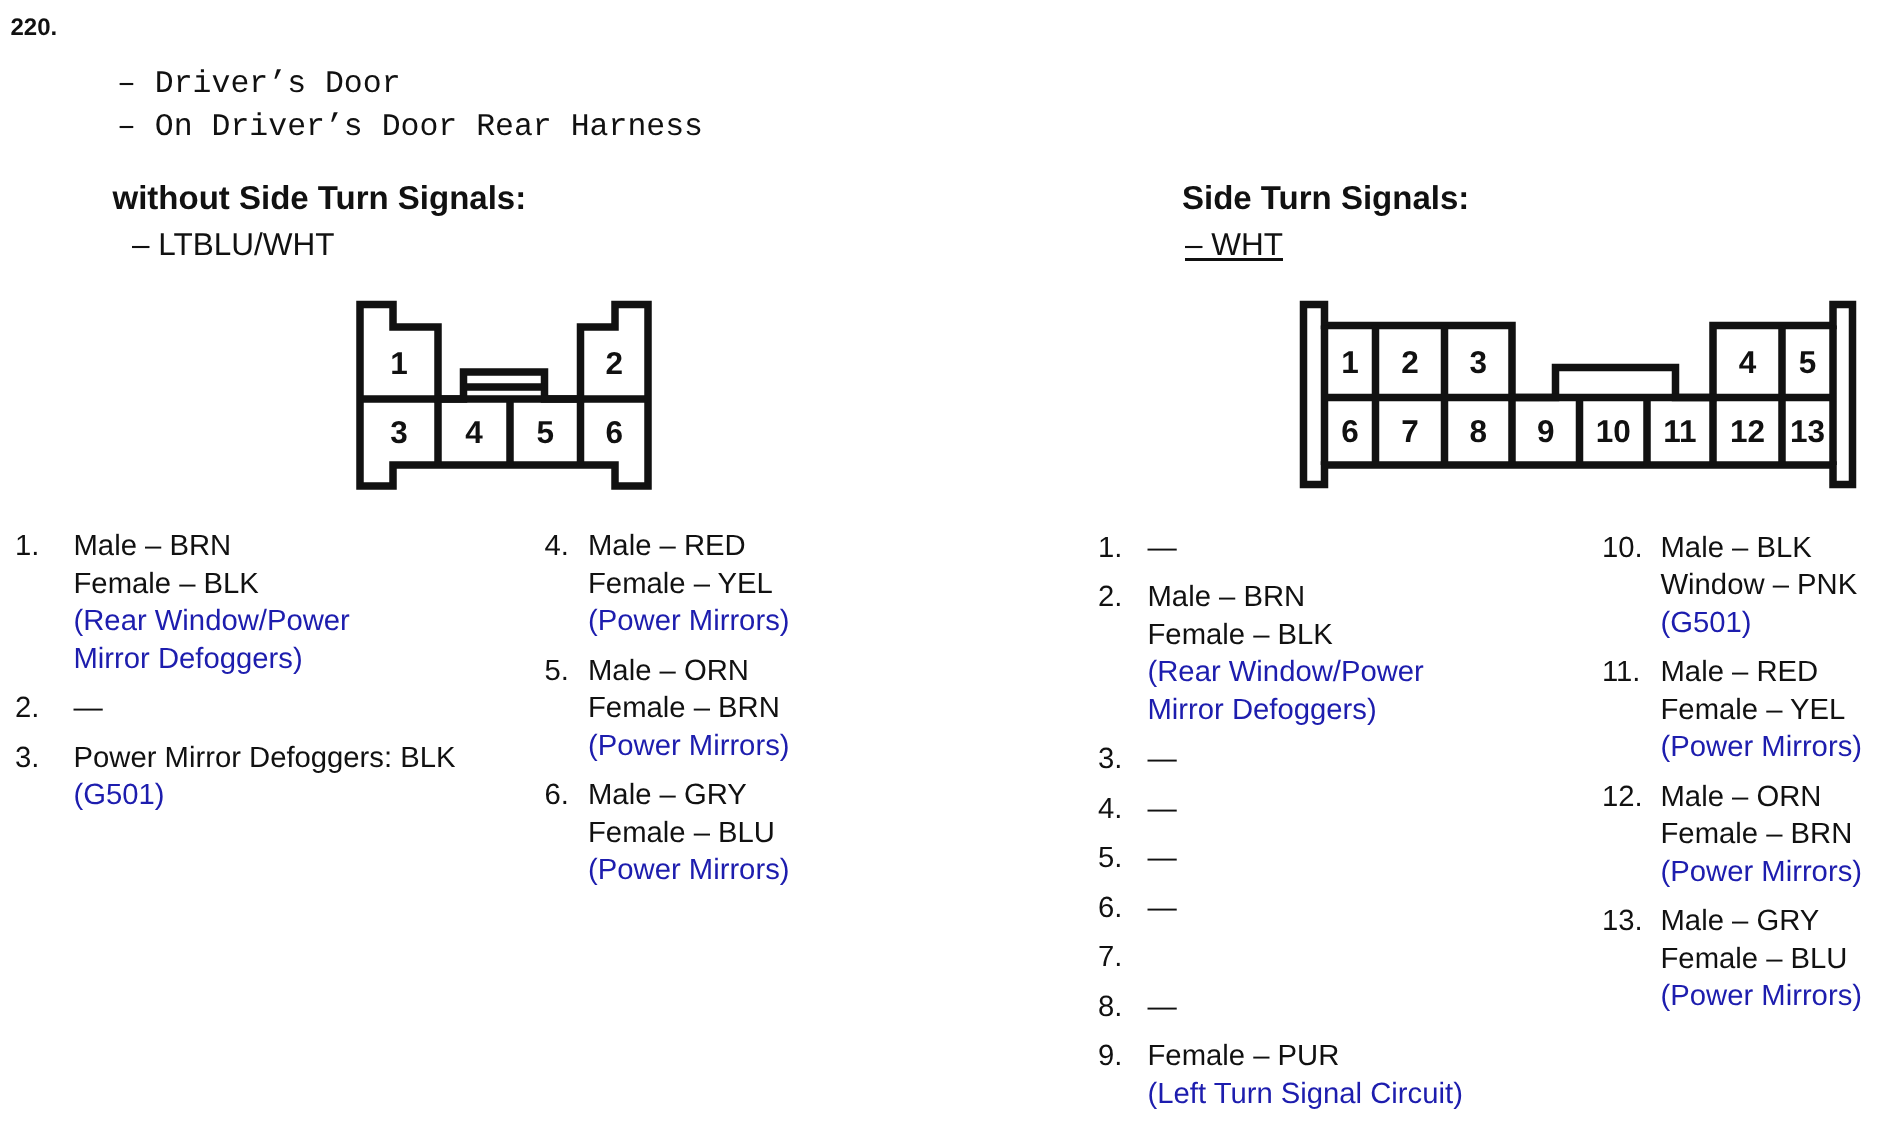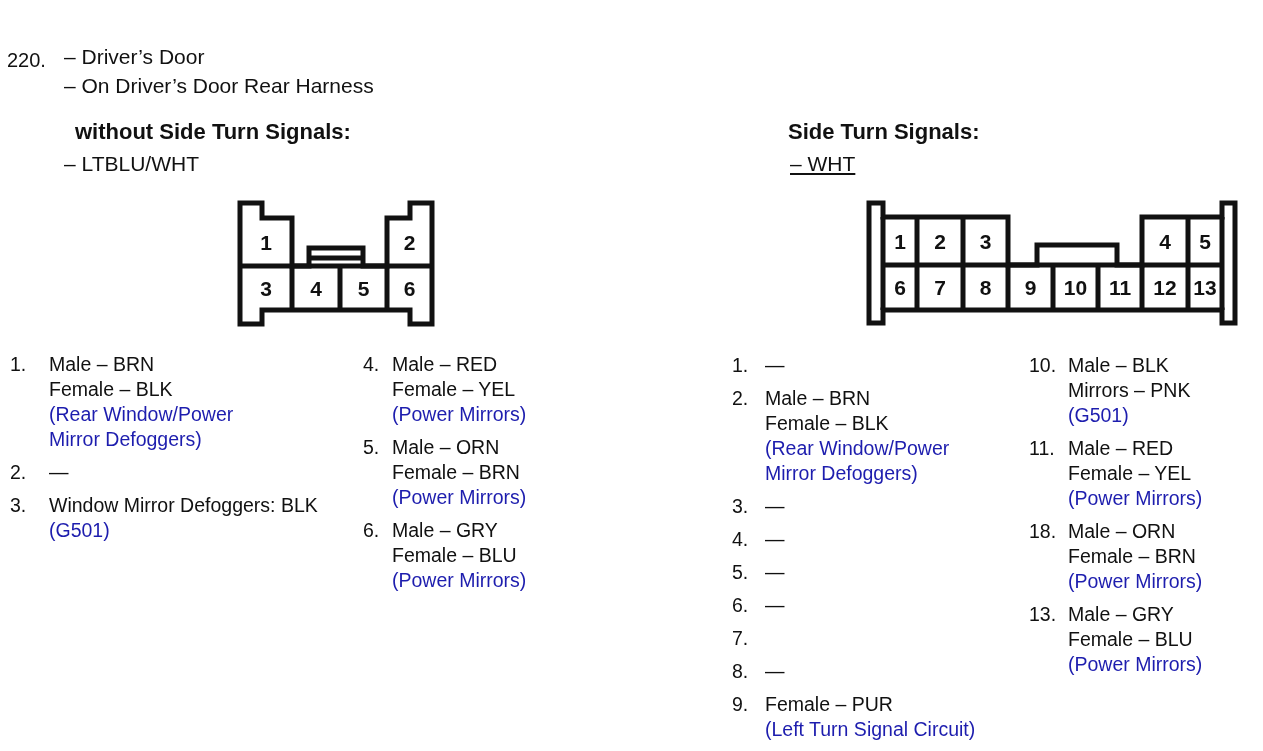--- a/index.html
+++ b/index.html
@@ -7,52 +7,52 @@
   html,body { margin:0; padding:0; }
   body {
     width:1263px; height:751px; position:relative;
     background:#ffffff; color:var(--ink);
     font-family:"Liberation Sans", sans-serif;
     overflow:hidden;
   }
   .abs { position:absolute; }
 
   
-  #title-row { left:7px; top:10px; font-size:20px; font-weight:normal; display:flex;margin-top:39px; }
+  #title-row { left:7px; top:10px; font-size:16px; font-weight:bold; display:flex; }
   #title-num { width:65px; }
-  .sub-item { left:64px; font-size:21px; }
+  .sub-item { left:78px; font-size:21px;font-family:Liberation Mono, monospace; }
   #sub-item-0 { top:45px; }
   #sub-item-1 { top:74px; }
 
   
   .section-heading { font-size:22px; font-weight:bold; }
   #heading-left  { left:75px;  top:119px; }
   #heading-right { left:788px; top:119px; }
   .wire-line { font-size:21px; }
-  #wire-left  { left:64px;  top:152px;text-align:center; }
+  #wire-left  { left:88px;  top:152px;text-align:center; }
   #wire-right { left:790px; top:152px;text-decoration:underline; }
 
   
   svg.connector { position:absolute; overflow:visible; }
   #connector-left  { left:237px; top:200px; }
   #connector-right { left:866px; top:200px; }
   svg.connector path { fill:#ffffff; stroke:var(--ink); stroke-width:5; stroke-linejoin:miter; }
   svg.connector path.inner { fill:none; }
   svg.connector text.pin-label {
     font-family:"Liberation Sans", sans-serif;
     font-size:21px; font-weight:bold; fill:var(--ink);
     text-anchor:middle;
   }
 
   
   .pin-list { position:absolute; font-size:19.5px; line-height:25px; }
   #list-a { left:10px;   top:352px; width:345px; }
   #list-b { left:363px;  top:352px; width:300px; }
   #list-c { left:732px;  top:353px; width:330px; }
-  #list-d { left:1029px; top:353px; width:190px; }
+  #list-d { left:1068px; top:353px; width:190px; }
   .pin-item { display:flex; margin-bottom:8px; }
   .pin-num { flex:0 0 auto; }
   #list-a .pin-num { width:39px; }
   #list-b .pin-num { width:29px; }
   #list-c .pin-num { width:33px; }
   #list-d .pin-num { width:39px; }
   .pin-content { flex:1 1 auto; }
   .blue { color:var(--blue); }
 </style>
 </head>
@@ -112,21 +112,21 @@
     </div>
     <div class="pin-item">
       <span class="pin-num">2.</span>
       <div class="pin-content">
         <div class="pin-line"><span>—</span></div>
       </div>
     </div>
     <div class="pin-item">
       <span class="pin-num">3.</span>
       <div class="pin-content">
-        <div class="pin-line"><span>Window Mirror Defoggers: BLK</span></div>
+        <div class="pin-line"><span>Power Mirror Defoggers: BLK</span></div>
         <div class="pin-line"><span class="blue">(G501)</span></div>
       </div>
     </div>
   </div>
 <div class="pin-list" id="list-b">
     <div class="pin-item">
       <span class="pin-num">4.</span>
       <div class="pin-content">
         <div class="pin-line"><span>Male – RED</span></div>
         <div class="pin-line"><span>Female – YEL</span></div>
@@ -205,34 +205,34 @@
         <div class="pin-line"><span>Female – PUR</span></div>
         <div class="pin-line"><span class="blue">(Left Turn Signal Circuit)</span></div>
       </div>
     </div>
   </div>
 <div class="pin-list" id="list-d">
     <div class="pin-item">
       <span class="pin-num">10.</span>
       <div class="pin-content">
         <div class="pin-line"><span>Male – BLK</span></div>
-        <div class="pin-line"><span>Mirrors – PNK</span></div>
+        <div class="pin-line"><span>Window – PNK</span></div>
         <div class="pin-line"><span class="blue">(G501)</span></div>
       </div>
     </div>
     <div class="pin-item">
       <span class="pin-num">11.</span>
       <div class="pin-content">
         <div class="pin-line"><span>Male – RED</span></div>
         <div class="pin-line"><span>Female – YEL</span></div>
         <div class="pin-line"><span class="blue">(Power Mirrors)</span></div>
       </div>
     </div>
     <div class="pin-item">
-      <span class="pin-num">18.</span>
+      <span class="pin-num">12.</span>
       <div class="pin-content">
         <div class="pin-line"><span>Male – ORN</span></div>
         <div class="pin-line"><span>Female – BRN</span></div>
         <div class="pin-line"><span class="blue">(Power Mirrors)</span></div>
       </div>
     </div>
     <div class="pin-item">
       <span class="pin-num">13.</span>
       <div class="pin-content">
         <div class="pin-line"><span>Male – GRY</span></div>

